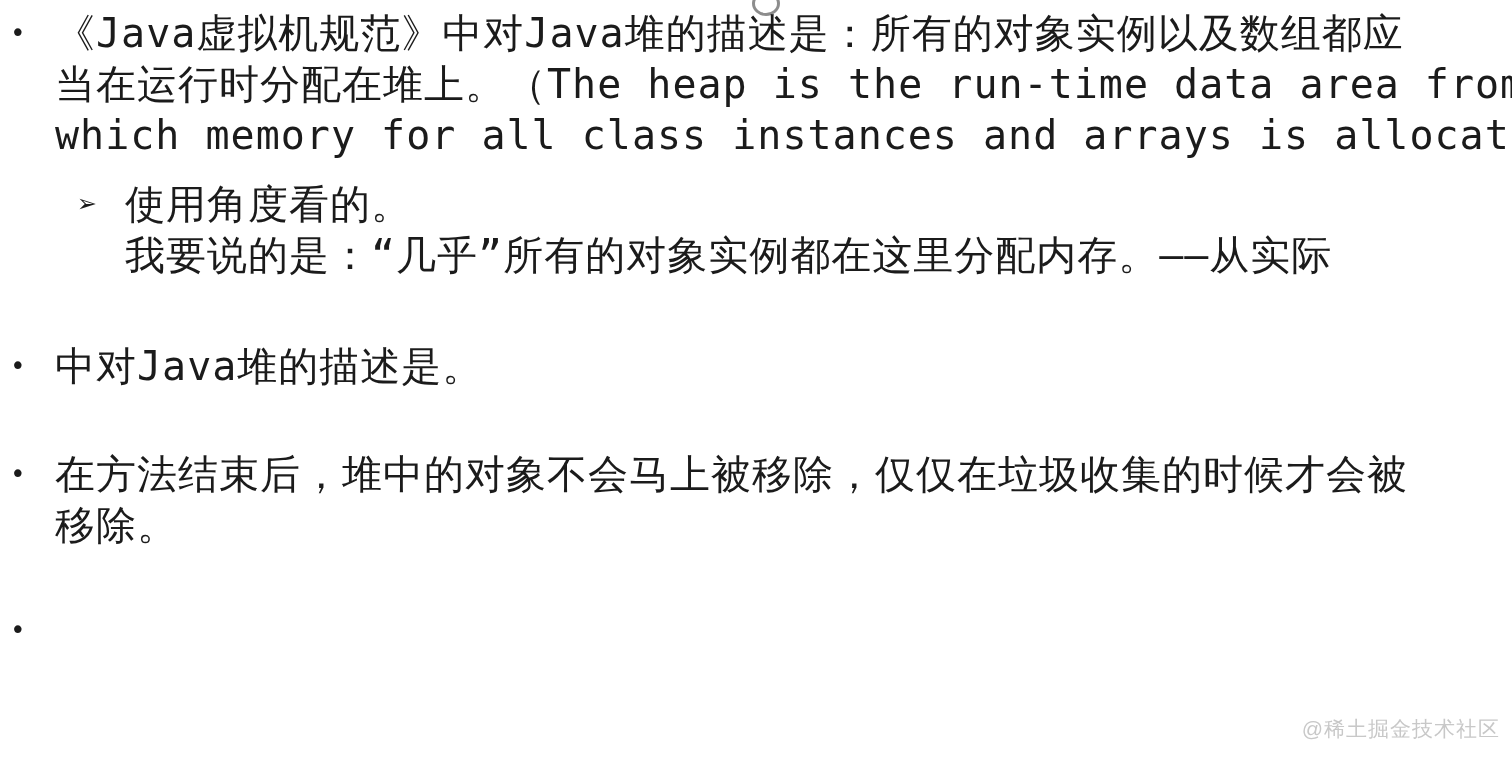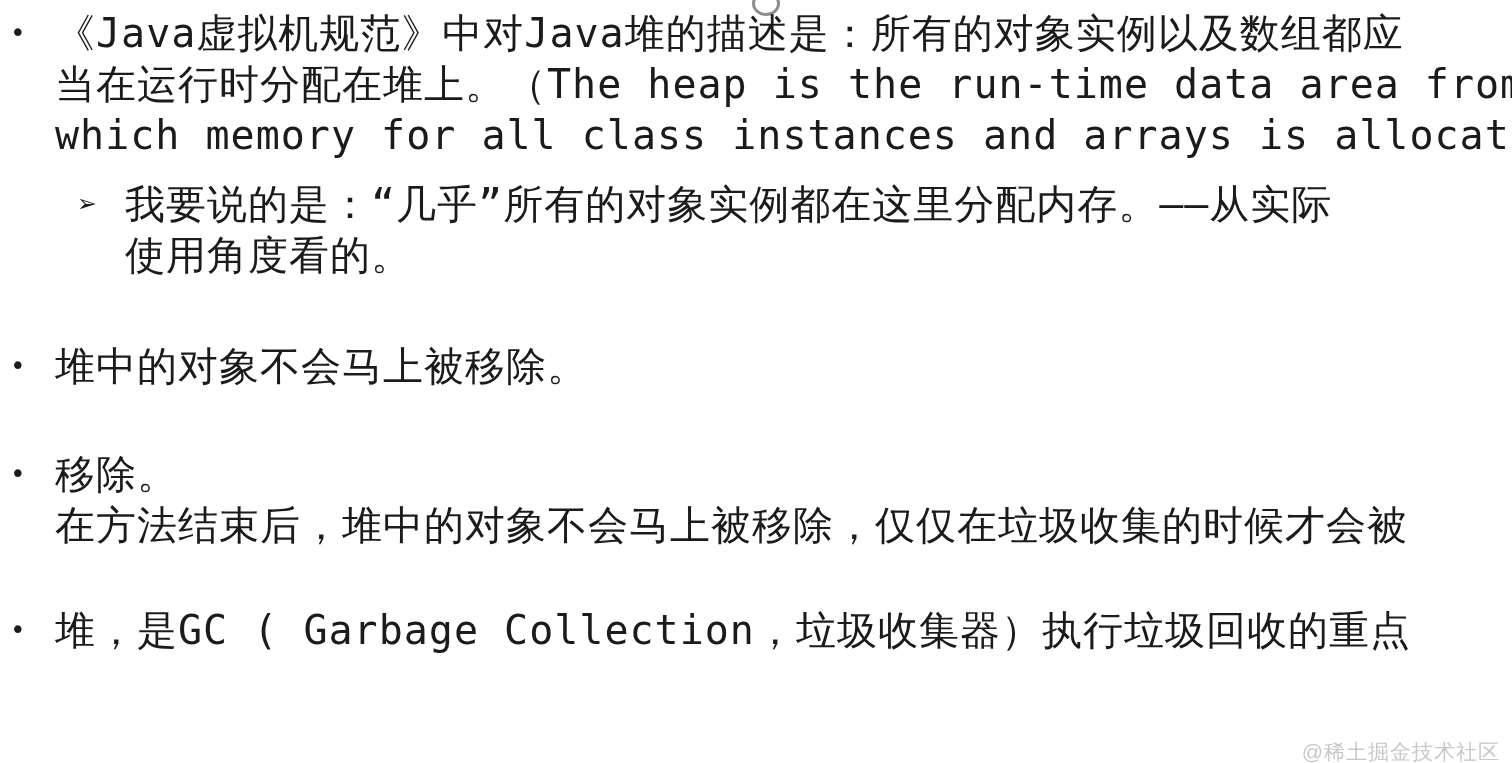--- a/index.html
+++ b/index.html
@@ -62,21 +62,21 @@
     left: 752px;
     width: 22px;
     height: 19px;
     border: 3px solid #8d8d8d;
     border-radius: 50%;
     background: transparent;
   }
   .watermark {
     position: absolute;
     right: 12px;
-    bottom: 1px;
+    bottom: 24px;
     font-family: "Liberation Sans", "DejaVu Sans", sans-serif;
     font-size: 21px;
     letter-spacing: 1px;
     color: #c8c8c8;
     line-height: 1;
   }
 </style>
 </head>
 <body>
 
@@ -91,44 +91,43 @@
       <div class="lines">
         <div class="line">《Java虚拟机规范》中对Java堆的描述是：所有的对象实例以及数组都应</div>
         <div class="line">当在运行时分配在堆上。（The heap is the run-time data area from</div>
         <div class="line">which memory for all class instances and arrays is allocated )</div>
       </div>
     </div>
 
     <div class="sub-row gap-b1">
       <span class="sub-marker">➢</span>
       <div class="lines">
+        <div class="line">使用角度看的。</div>
         <div class="line">我要说的是：“几乎”所有的对象实例都在这里分配内存。——从实际</div>
-        <div class="line">使用角度看的。</div>
       </div>
     </div>
 
     <div class="bullet-row gap-b2">
       <span class="marker">•</span>
       <div class="lines">
-        <div class="line">堆中的对象不会马上被移除。</div>
+        <div class="line">中对Java堆的描述是。</div>
       </div>
     </div>
 
     <div class="bullet-row gap-b3">
       <span class="marker">•</span>
       <div class="lines">
+        <div class="line">在方法结束后，堆中的对象不会马上被移除，仅仅在垃圾收集的时候才会被</div>
         <div class="line">移除。</div>
-        <div class="line">在方法结束后，堆中的对象不会马上被移除，仅仅在垃圾收集的时候才会被</div>
       </div>
     </div>
 
     <div class="bullet-row">
       <span class="marker">•</span>
       <div class="lines">
-        <div class="line">堆，是GC ( Garbage Collection，垃圾收集器）执行垃圾回收的重点</div>
       </div>
     </div>
 
   </div>
 
   <div class="watermark">@稀土掘金技术社区</div>
 
 </div>
 
 </body></html>

